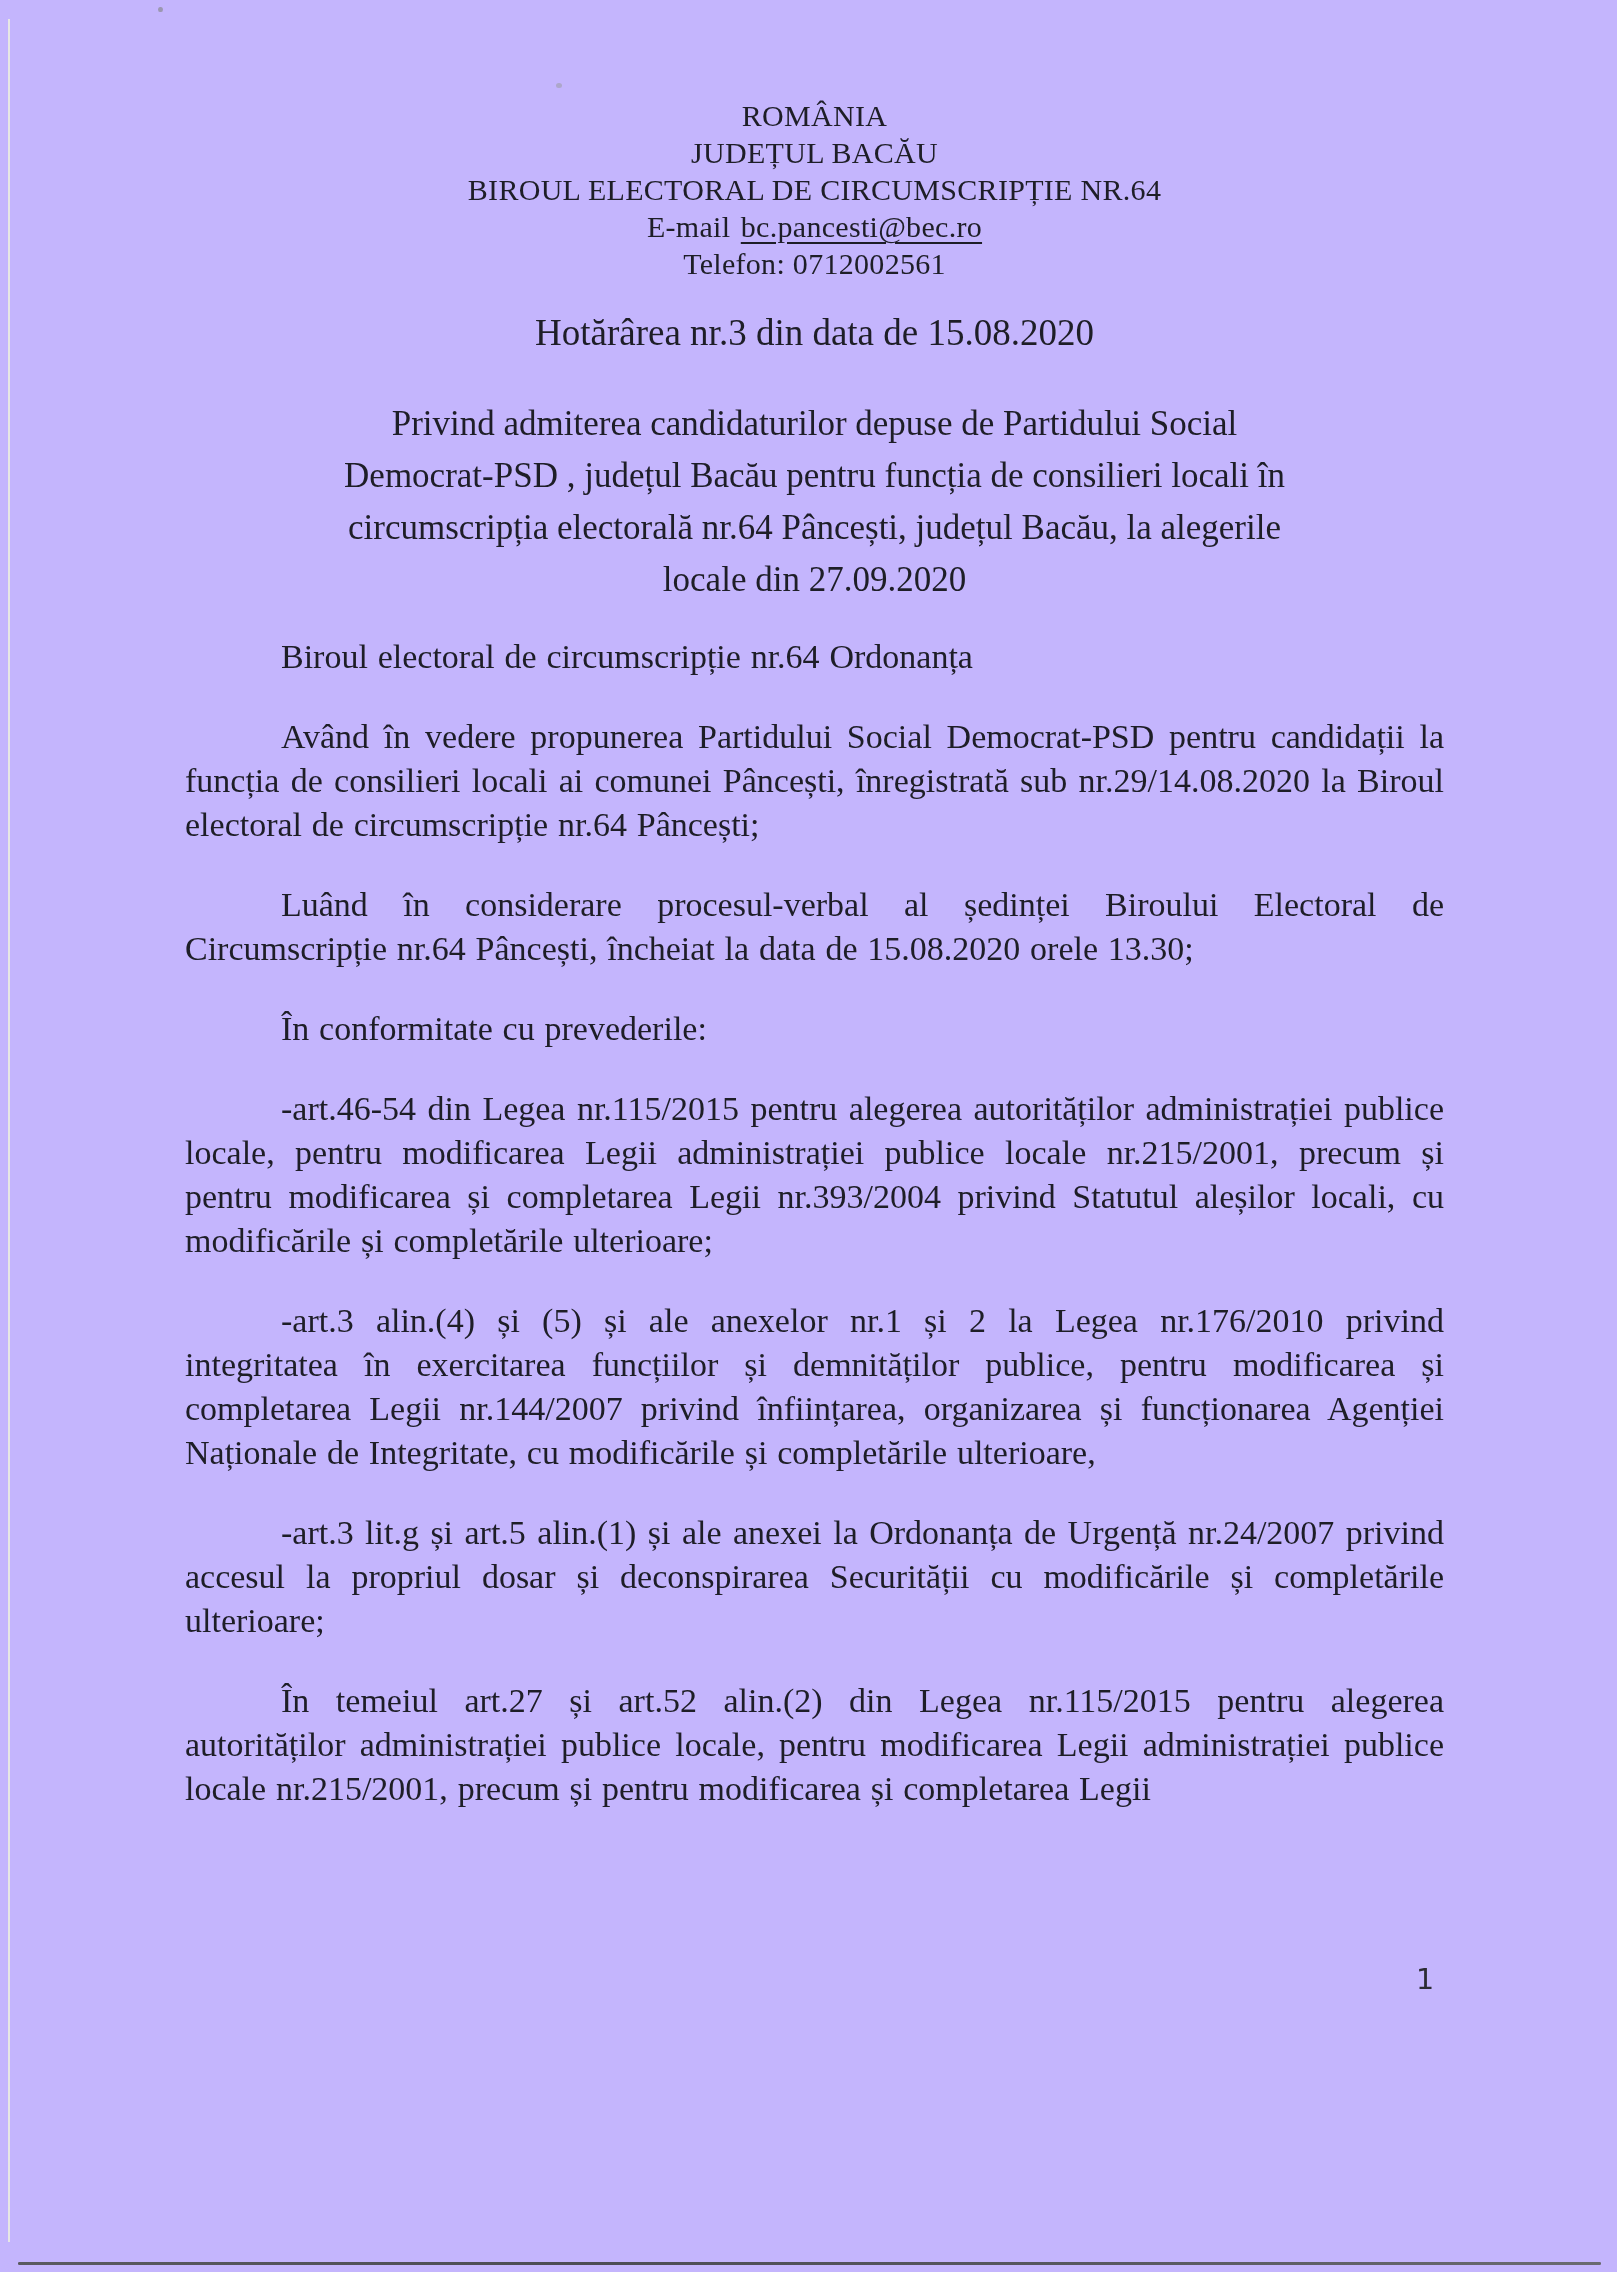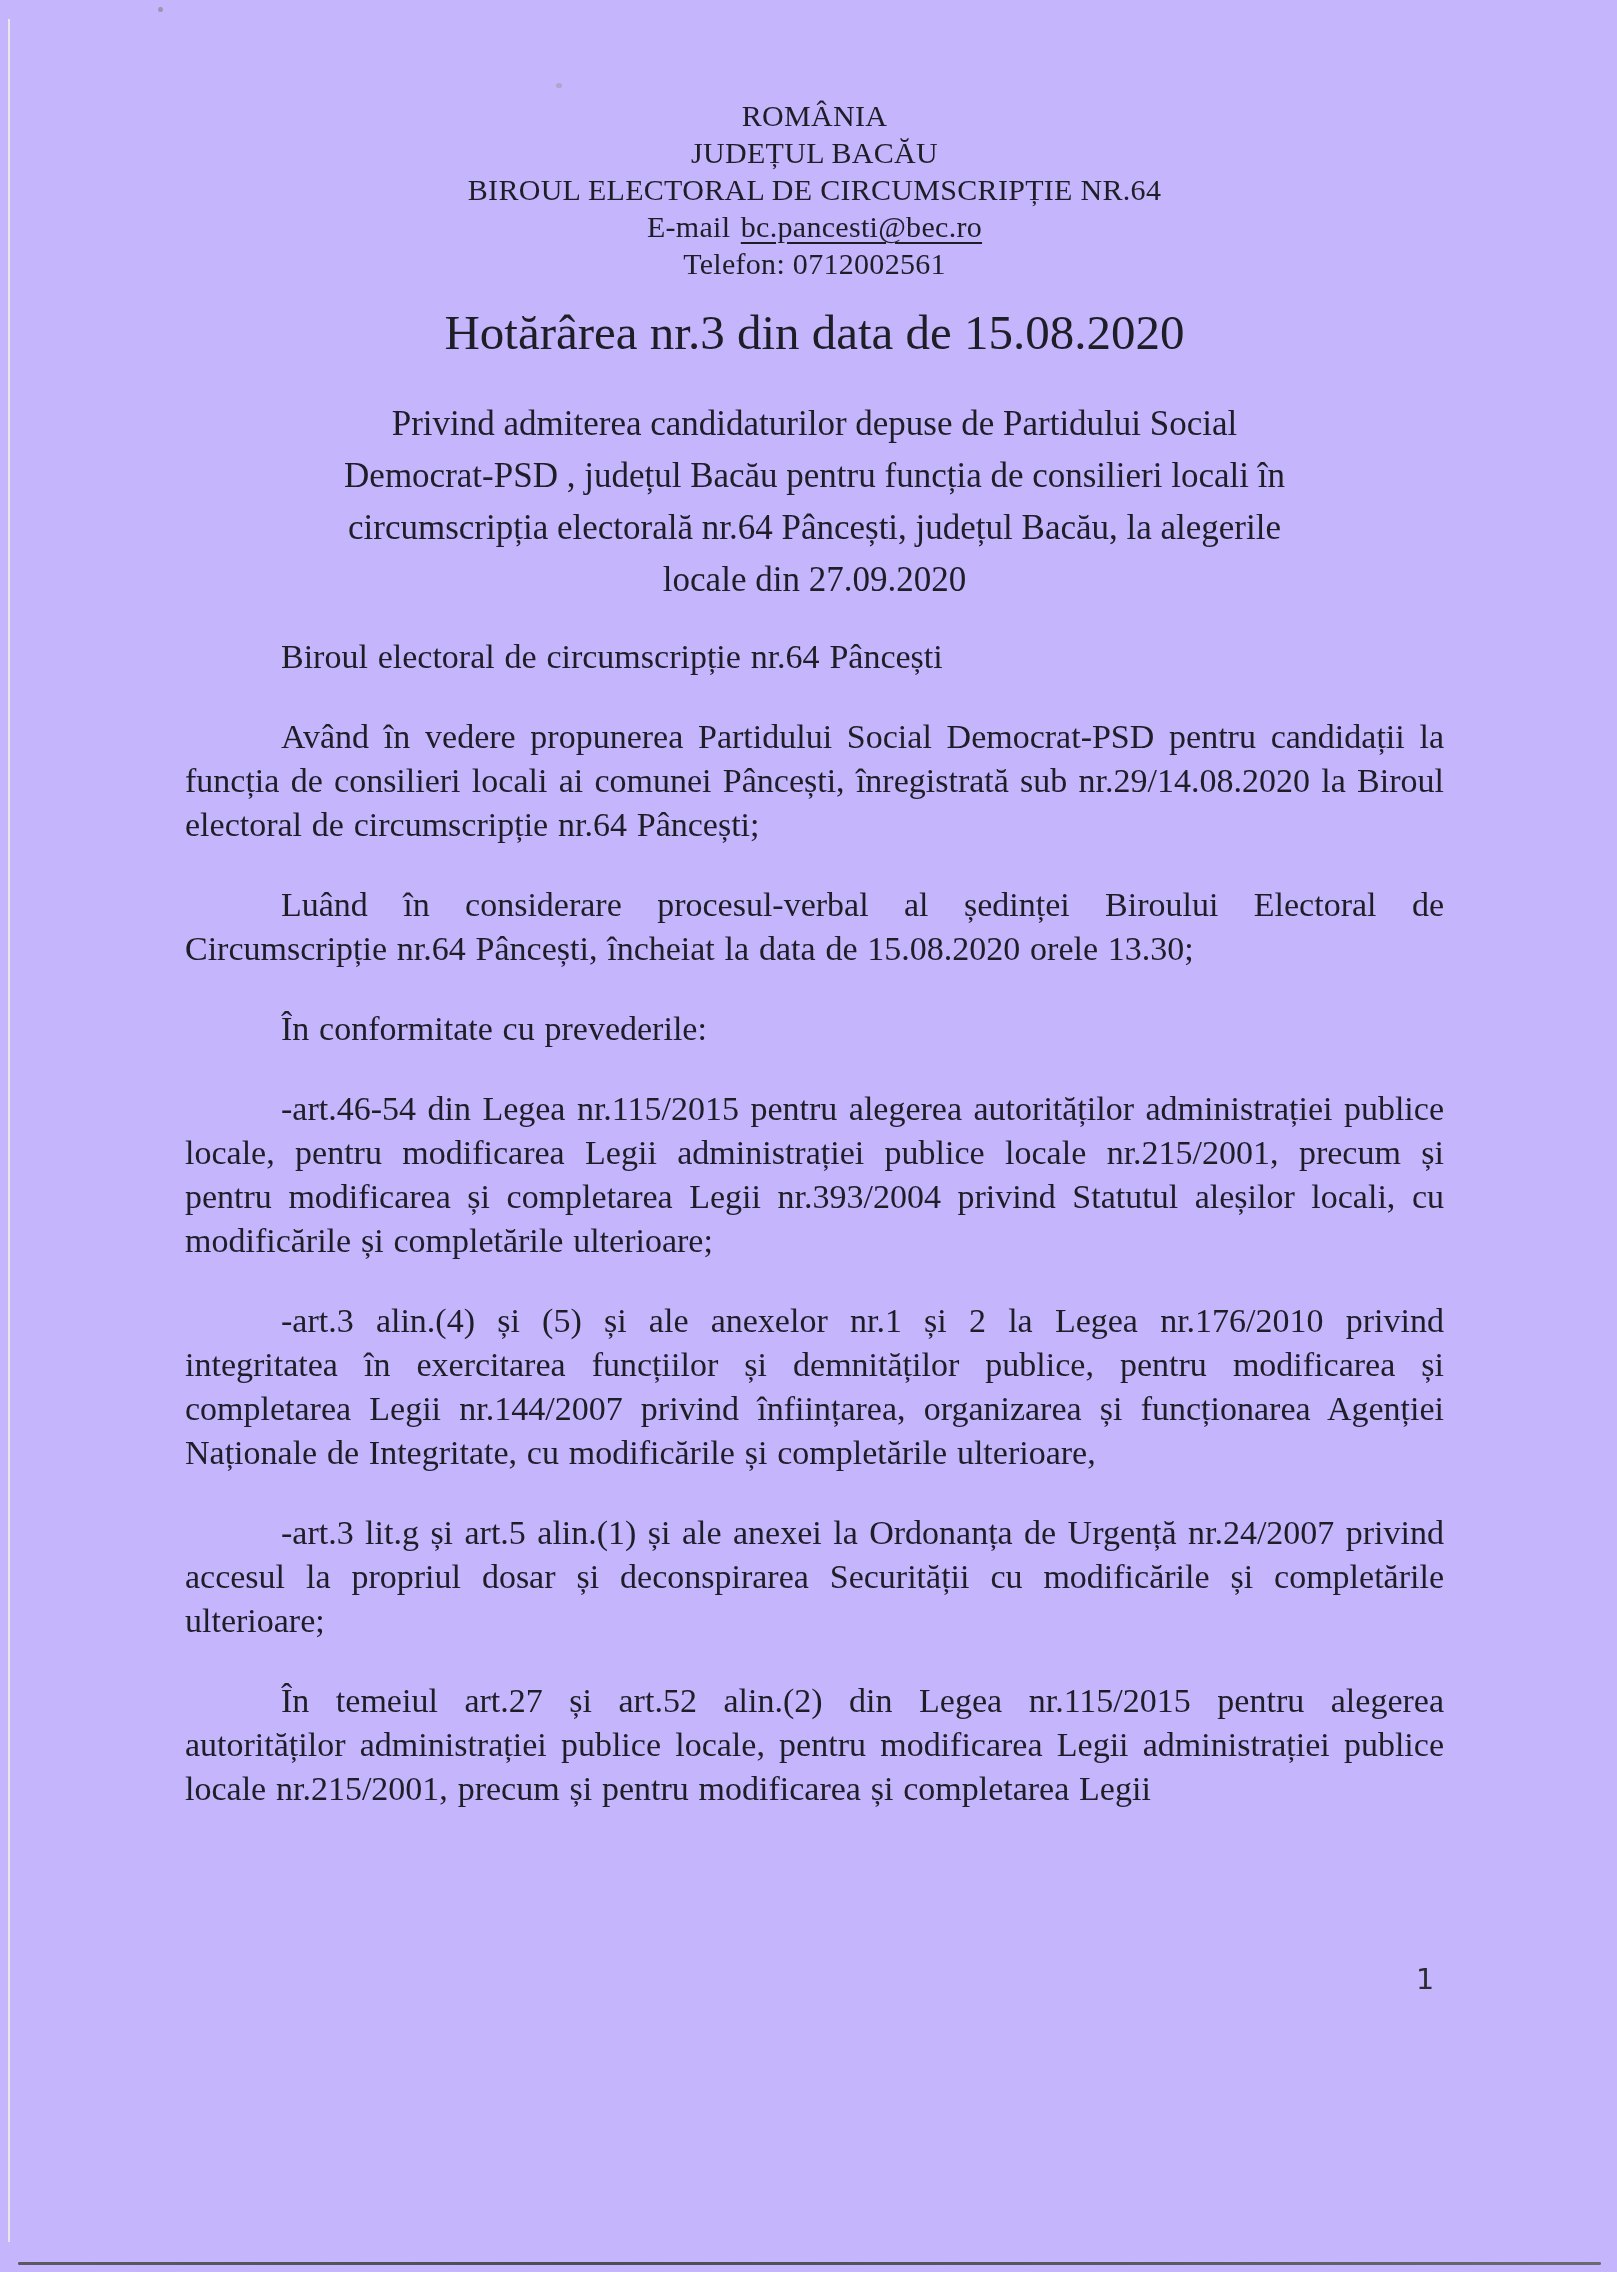--- a/index.html
+++ b/index.html
@@ -56,21 +56,21 @@
   .email-line .label { margin-right: 10.4px; }
   .email-line .underline {
     text-decoration: underline;
     text-underline-offset: 5.2px;
     text-decoration-thickness: 1.9px;
   }
   .title {
     margin-top: 25px;
     text-align: center;
     font-weight: normal;
-    font-size: 49px;
+    font-size: 37px;
     line-height: 51px;
   }
   .subject {
     margin-top: 40px;
     text-align: center;
     font-size: 35px;
     line-height: 52px;
   }
   .body-text p {
     font-size: 34px;
@@ -113,21 +113,21 @@
     <div class="title">Hotărârea nr.3 din data de 15.08.2020</div>
 
     <div class="subject">
       <div>Privind admiterea candidaturilor depuse de Partidului Social</div>
       <div>Democrat-PSD , județul Bacău pentru funcția de consilieri locali în</div>
       <div>circumscripția electorală nr.64 Pâncești, județul Bacău, la alegerile</div>
       <div>locale din 27.09.2020</div>
     </div>
 
     <div class="body-text">
-      <p class="first">Biroul electoral de circumscripție nr.64 Pâncești</p>
+      <p class="first">Biroul electoral de circumscripție nr.64 Ordonanța</p>
       <p class="justify">Având în vedere propunerea Partidului Social Democrat-PSD pentru candidații la funcția de consilieri locali ai comunei Pâncești, înregistrată sub nr.29/14.08.2020 la Biroul electoral de circumscripție nr.64 Pâncești;</p>
       <p class="justify">Luând în considerare procesul-verbal al ședinței Biroului Electoral de Circumscripție nr.64 Pâncești, încheiat la data de 15.08.2020 orele 13.30;</p>
       <p>În conformitate cu prevederile:</p>
       <p class="justify">-art.46-54 din Legea nr.115/2015 pentru alegerea autorităților administrației publice locale, pentru modificarea Legii administrației publice locale nr.215/2001, precum și pentru modificarea și completarea Legii nr.393/2004 privind Statutul aleșilor locali, cu modificările și completările ulterioare;</p>
       <p class="justify">-art.3 alin.(4) și (5) și ale anexelor nr.1 și 2 la Legea nr.176/2010 privind integritatea în exercitarea funcțiilor și demnităților publice, pentru modificarea și completarea Legii nr.144/2007 privind înființarea, organizarea și funcționarea Agenției Naționale de Integritate, cu modificările și completările ulterioare,</p>
       <p class="justify">-art.3 lit.g și art.5 alin.(1) și ale anexei la Ordonanța de Urgență nr.24/2007 privind accesul la propriul dosar și deconspirarea Securității cu modificările și completările ulterioare;</p>
       <p class="justify">În temeiul art.27 și art.52 alin.(2) din Legea nr.115/2015 pentru alegerea autorităților administrației publice locale, pentru modificarea Legii administrației publice locale nr.215/2001, precum și pentru modificarea și completarea Legii</p>
     </div>
 
   </div>

